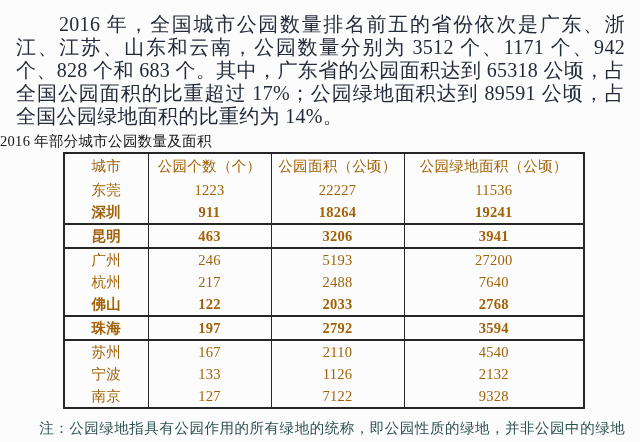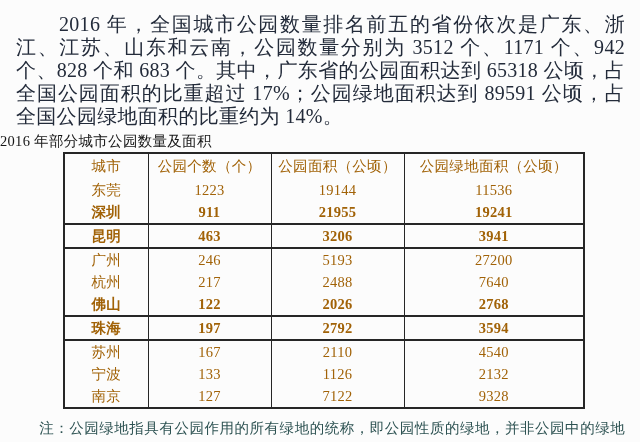--- a/index.html
+++ b/index.html
@@ -77,27 +77,27 @@
   <tbody>
     <tr>
       <th>城市</th>
       <th>公园个数（个）</th>
       <th>公园面积（公顷）</th>
       <th>公园绿地面积（公顷）</th>
     </tr>
     <tr>
       <td>东莞</td>
       <td>1223</td>
-      <td>19144</td>
+      <td>22227</td>
       <td>11536</td>
     </tr>
     <tr class="group-end">
       <td>深圳</td>
       <td>911</td>
-      <td>21955</td>
+      <td>18264</td>
       <td>19241</td>
     </tr>
     <tr class="group-end">
       <td>昆明</td>
       <td>463</td>
       <td>3206</td>
       <td>3941</td>
     </tr>
     <tr>
       <td>广州</td>
@@ -107,21 +107,21 @@
     </tr>
     <tr>
       <td>杭州</td>
       <td>217</td>
       <td>2488</td>
       <td>7640</td>
     </tr>
     <tr class="group-end">
       <td>佛山</td>
       <td>122</td>
-      <td>2026</td>
+      <td>2033</td>
       <td>2768</td>
     </tr>
     <tr class="group-end">
       <td>珠海</td>
       <td>197</td>
       <td>2792</td>
       <td>3594</td>
     </tr>
     <tr>
       <td>苏州</td>

